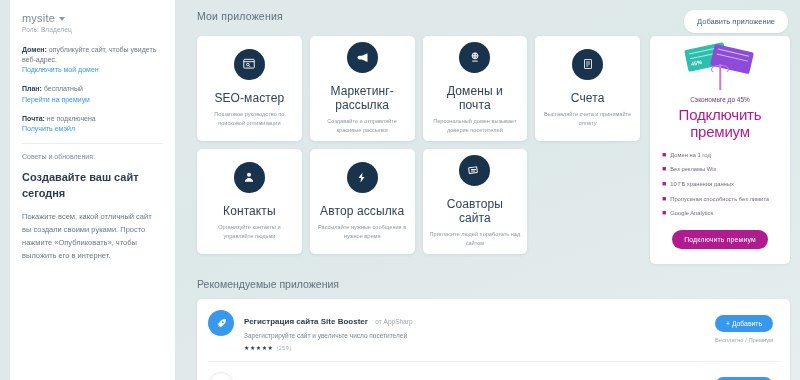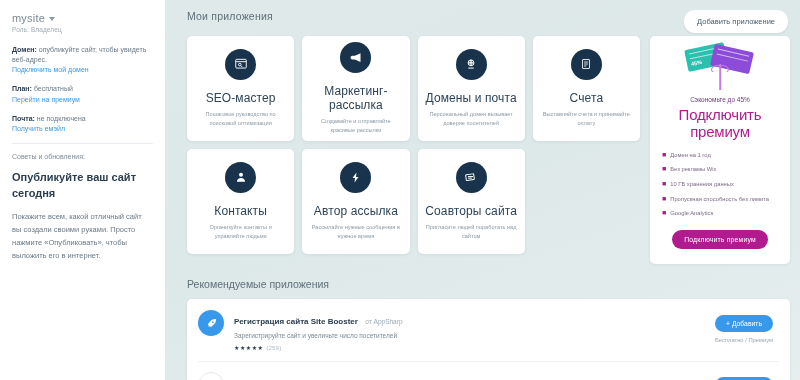--- a/index.html
+++ b/index.html
@@ -16,20 +16,21 @@
   }
 
   
   .sidebar {
     width: 165px; height: 380px;
     background: #ffffff;
     padding: 12px 12px 0 12px;
     flex: 0 0 165px;
     position: relative;
     overflow: hidden;
+    margin-left: 10px;
   }
   .site-name-row { display: flex; align-items: baseline; gap: 4px; }
   .site-name { font-size: 11px; color: #7a8b94; letter-spacing: .2px; }
   .caret {
     width: 0; height: 0; display:inline-block;
     border-left: 3px solid transparent; border-right: 3px solid transparent;
     border-top: 4px solid #8b9aa2; position: relative; top: -1px;
   }
   .role { font-size: 6.5px; color: #9fadb5; margin-top: 2px; letter-spacing:.1px;}
 
@@ -244,21 +245,21 @@
         <span class="info-label">Почта:</span>
         <span class="info-text">не подключена</span>
         <a class="info-link">Получить емэйл</a>
       </div>
     </div>
 
     <div class="divider"></div>
 
     <div class="tips">
       <div class="tips-title">Советы и обновления:</div>
-      <div class="tips-head">Опубликуйте ваш сайт сегодня</div>
+      <div class="tips-head">Создавайте ваш сайт сегодня</div>
       <div class="tips-body">Покажите всем, какой отличный сайт вы создали своими руками. Просто нажмите «Опубликовать», чтобы выложить его в интернет.</div>
 
     </div>
 
   </aside>
 
   <main class="main">
 
     <div class="main-head">
       <div class="section-title">Мои приложения</div>

